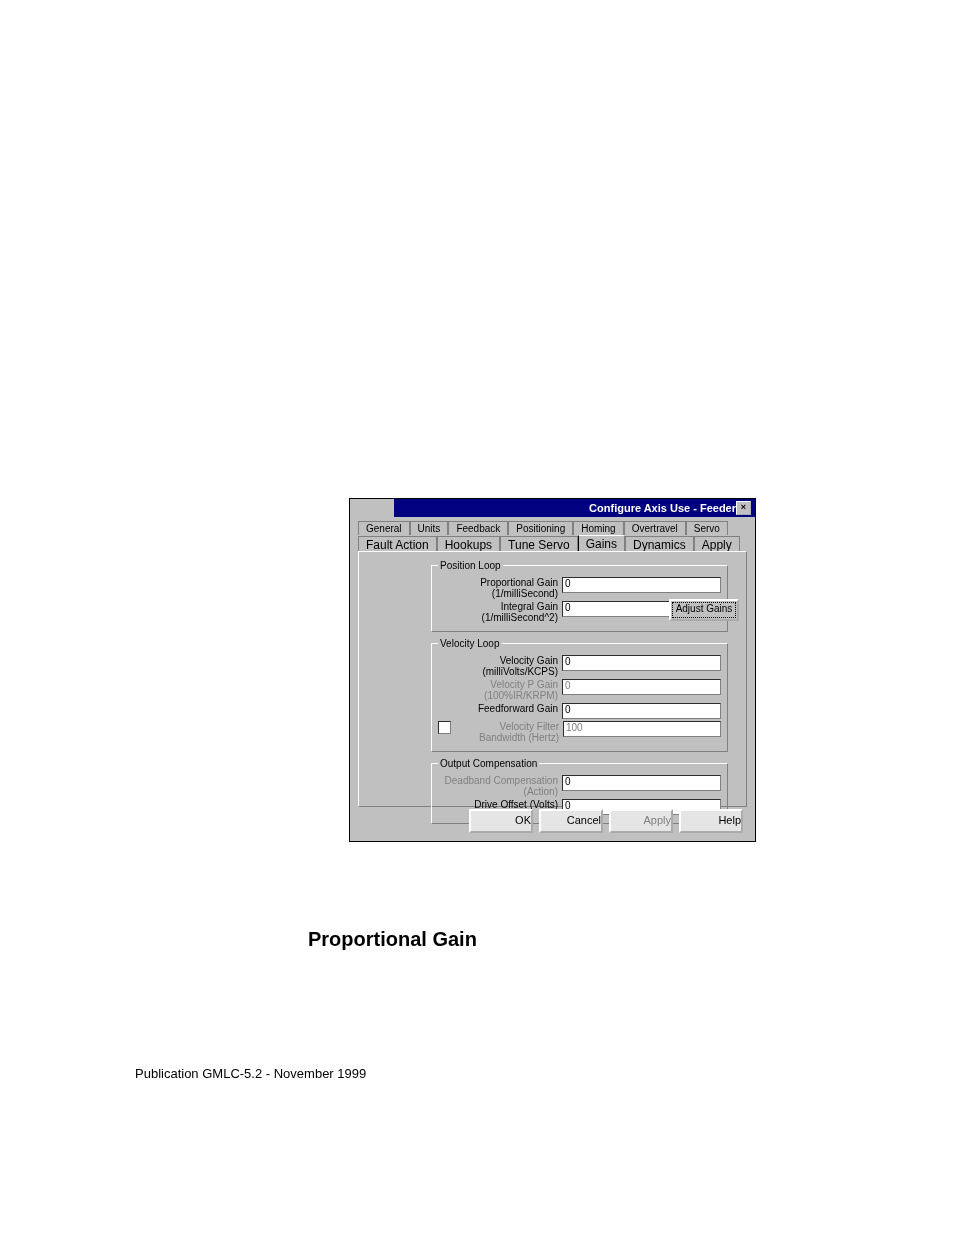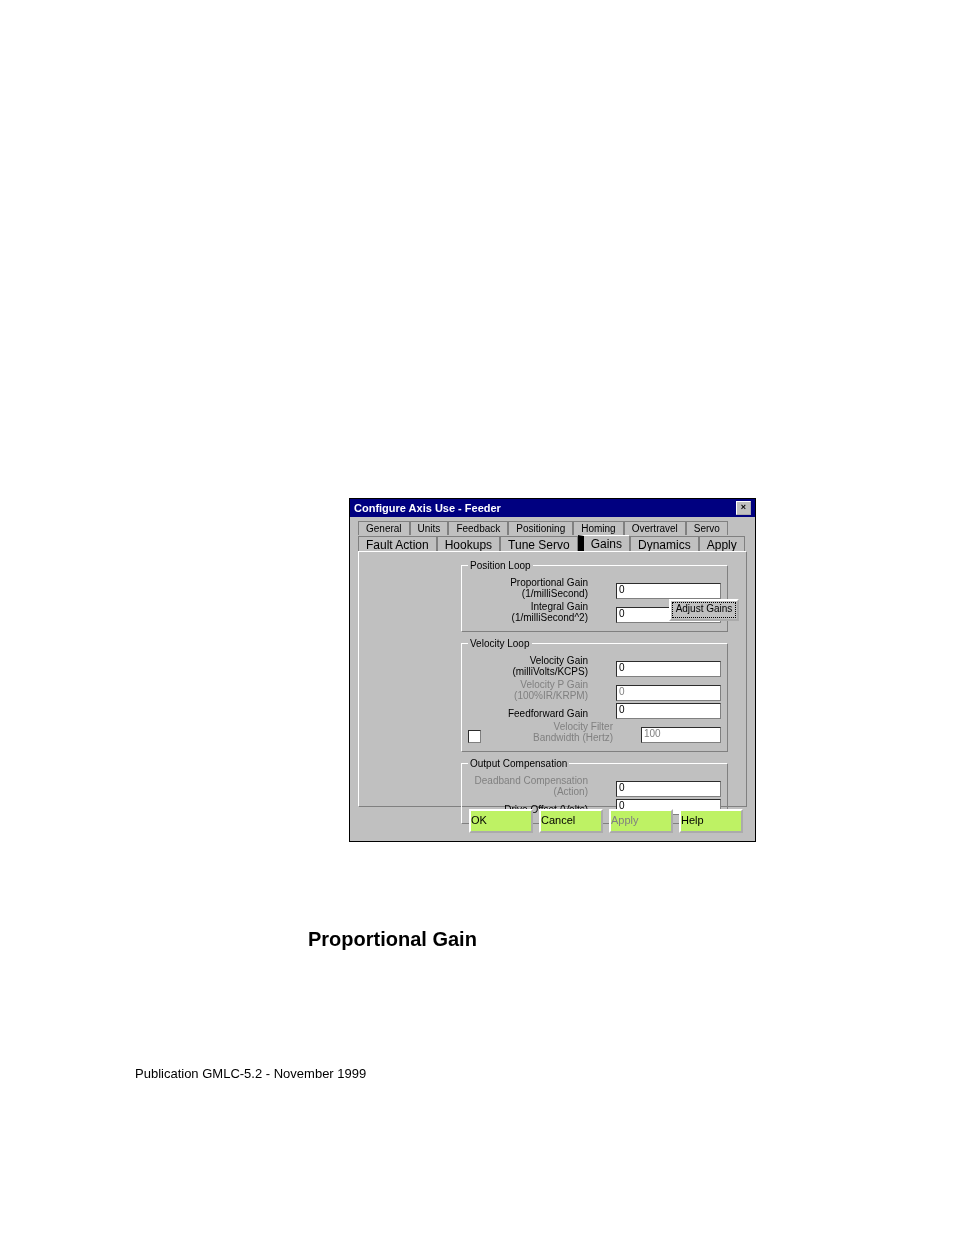--- a/index.html
+++ b/index.html
@@ -6,44 +6,44 @@
   .page{width:954px;height:1235px;position:relative;margin:0 auto;background:#fff;}
   .header-area{position:absolute;top:192px;left:135px;right:110px;}
   .page-num{font-weight:bold;font-size:15px;}
   .header-title{font-size:15px;margin-left:70px;}
   .header-rule{border:none;border-top:2px solid #000;margin:6px 0 0 0;}
   .section-heading{position:absolute;top:928px;left:308px;font-weight:bold;font-size:20px;font-family:Arial,Helvetica,sans-serif;}
   .footer{position:absolute;top:1066px;left:135px;font-size:13px;}
 
   
   .dlg{position:absolute;top:498px;left:349px;width:405px;height:342px;background:#c0c0c0;border:1px solid #000;font-family:"MS Sans Serif",Tahoma,sans-serif;font-size:10px;}
-  .titlebar{background:#000080;color:#fff;font-weight:bold;padding:2px 4px;font-size:11px;display:flex;justify-content:space-between;align-items:center;}
+  .titlebar{background:#000080;color:#fff;font-weight:bold;padding:2px 4px;font-size:11px;display:flex;justify-content:flex-end;align-items:center;margin-left:44px;}
   .closebox{width:13px;height:12px;background:#c0c0c0;border:1px outset #fff;color:#000;font-size:9px;text-align:center;line-height:10px;font-weight:bold;}
 
   .tabstrip{position:absolute;top:22px;left:8px;right:8px;display:flex;font-size:10px;text-align:center;}
   .tabstrip2{position:absolute;top:37px;left:8px;right:8px;display:flex;font-size:12px;}
   .tab{padding:1px 7px;border:1px solid #808080;border-bottom:none;background:#c0c0c0;margin-right:0;}
-  .tab.active{background:#c0c0c0;border-top:1px solid #fff;border-left:6px solid #000000;position:relative;top:-1px;}
-  .tabpage{position:absolute;top:52px;left:8px;right:8px;bottom:34px;border:1px solid #fff;border-right-color:#808080;border-bottom-color:#808080;background:#c0c0c0;padding-left:30px;}
+  .tab.active{background:#c0c0c0;border-top:1px solid #fff;border-left:1px solid #000000;position:relative;top:-1px;}
+  .tabpage{position:absolute;top:52px;left:8px;right:8px;bottom:34px;border:1px solid #fff;border-right-color:#808080;border-bottom-color:#808080;background:#c0c0c0;}
 
   fieldset{border:1px solid #808080;border-left-color:#fff;border-top-color:#fff;margin:6px 18px 4px 72px;padding:4px 6px 6px 6px;position:relative;}
   fieldset.first{margin-top:8px;}
   legend{font-size:10px;padding:0 2px;background:#c0c0c0;}
-  .row{display:flex;align-items:flex-end;margin:2px 0;gap:24px;}
+  .row{display:flex;align-items:flex-start;margin:2px 0;}
   .lbl{flex:0 0 120px;text-align:right;padding-right:4px;font-size:10px;}
   .lbl.gray{color:#808080;}
   .inp{flex:1;border:1px inset #808080;background:#fff;height:14px;padding:0 2px;font-size:10px;}
   .inp.gray{color:#808080;background:#fff;}
   .chk{width:11px;height:11px;border:1px inset #808080;background:#fff;margin-right:4px;flex:0 0 11px;}
   .row.chkrow .lbl{flex:0 0 104px;}
 
   .adjust{position:absolute;top:100px;right:16px;width:66px;height:18px;border:2px outset #fff;background:#c0c0c0;font-size:10px;text-align:center;line-height:16px;outline:1px dotted #000;outline-offset:-4px;}
 
   .btnrow{position:absolute;bottom:8px;right:12px;display:flex;gap:6px;}
-  .btn{width:60px;height:20px;border:2px outset #fff;background:#bef264;font-size:11px;text-align:left;line-height:18px;}
+  .btn{width:60px;height:20px;border:2px outset #fff;background:#e5e5e5;font-size:11px;text-align:right;line-height:18px;}
   .btn.disabled{color:#808080;}
 </style>
 </head>
 <body>
 <div class="page">
 
 
   <div class="dlg">
     <div class="titlebar">
       <span>Configure Axis Use - Feeder</span>

